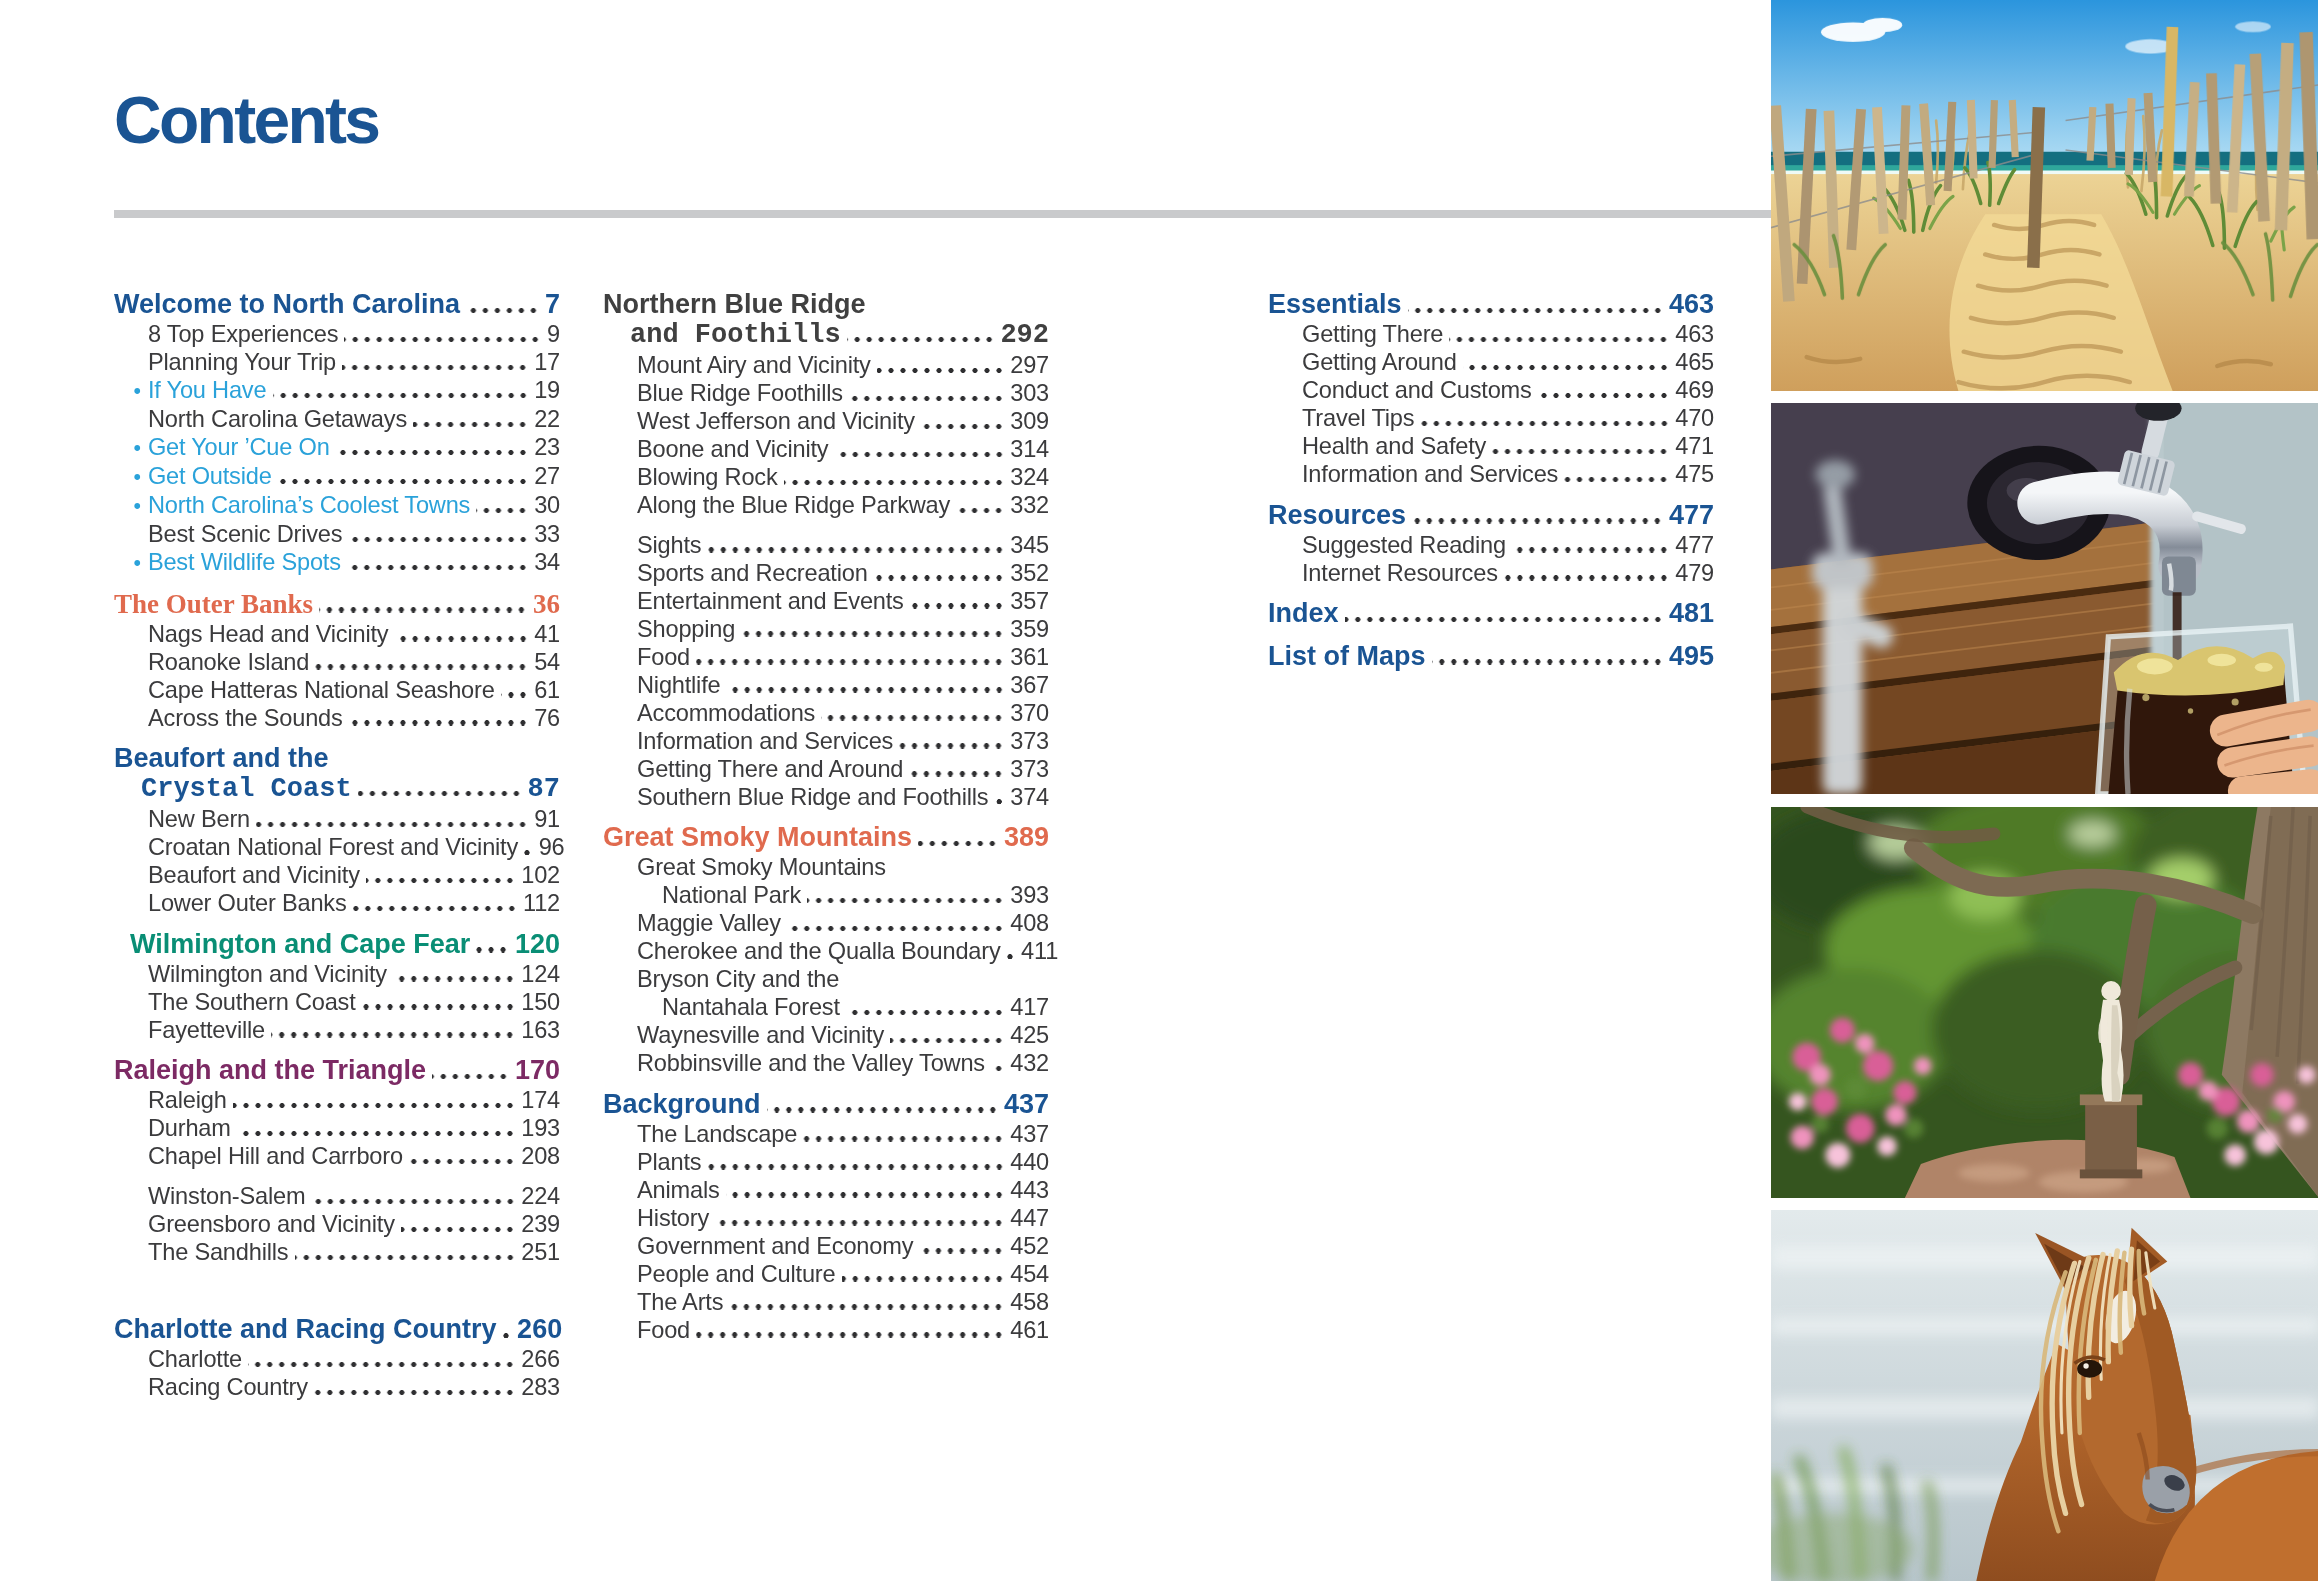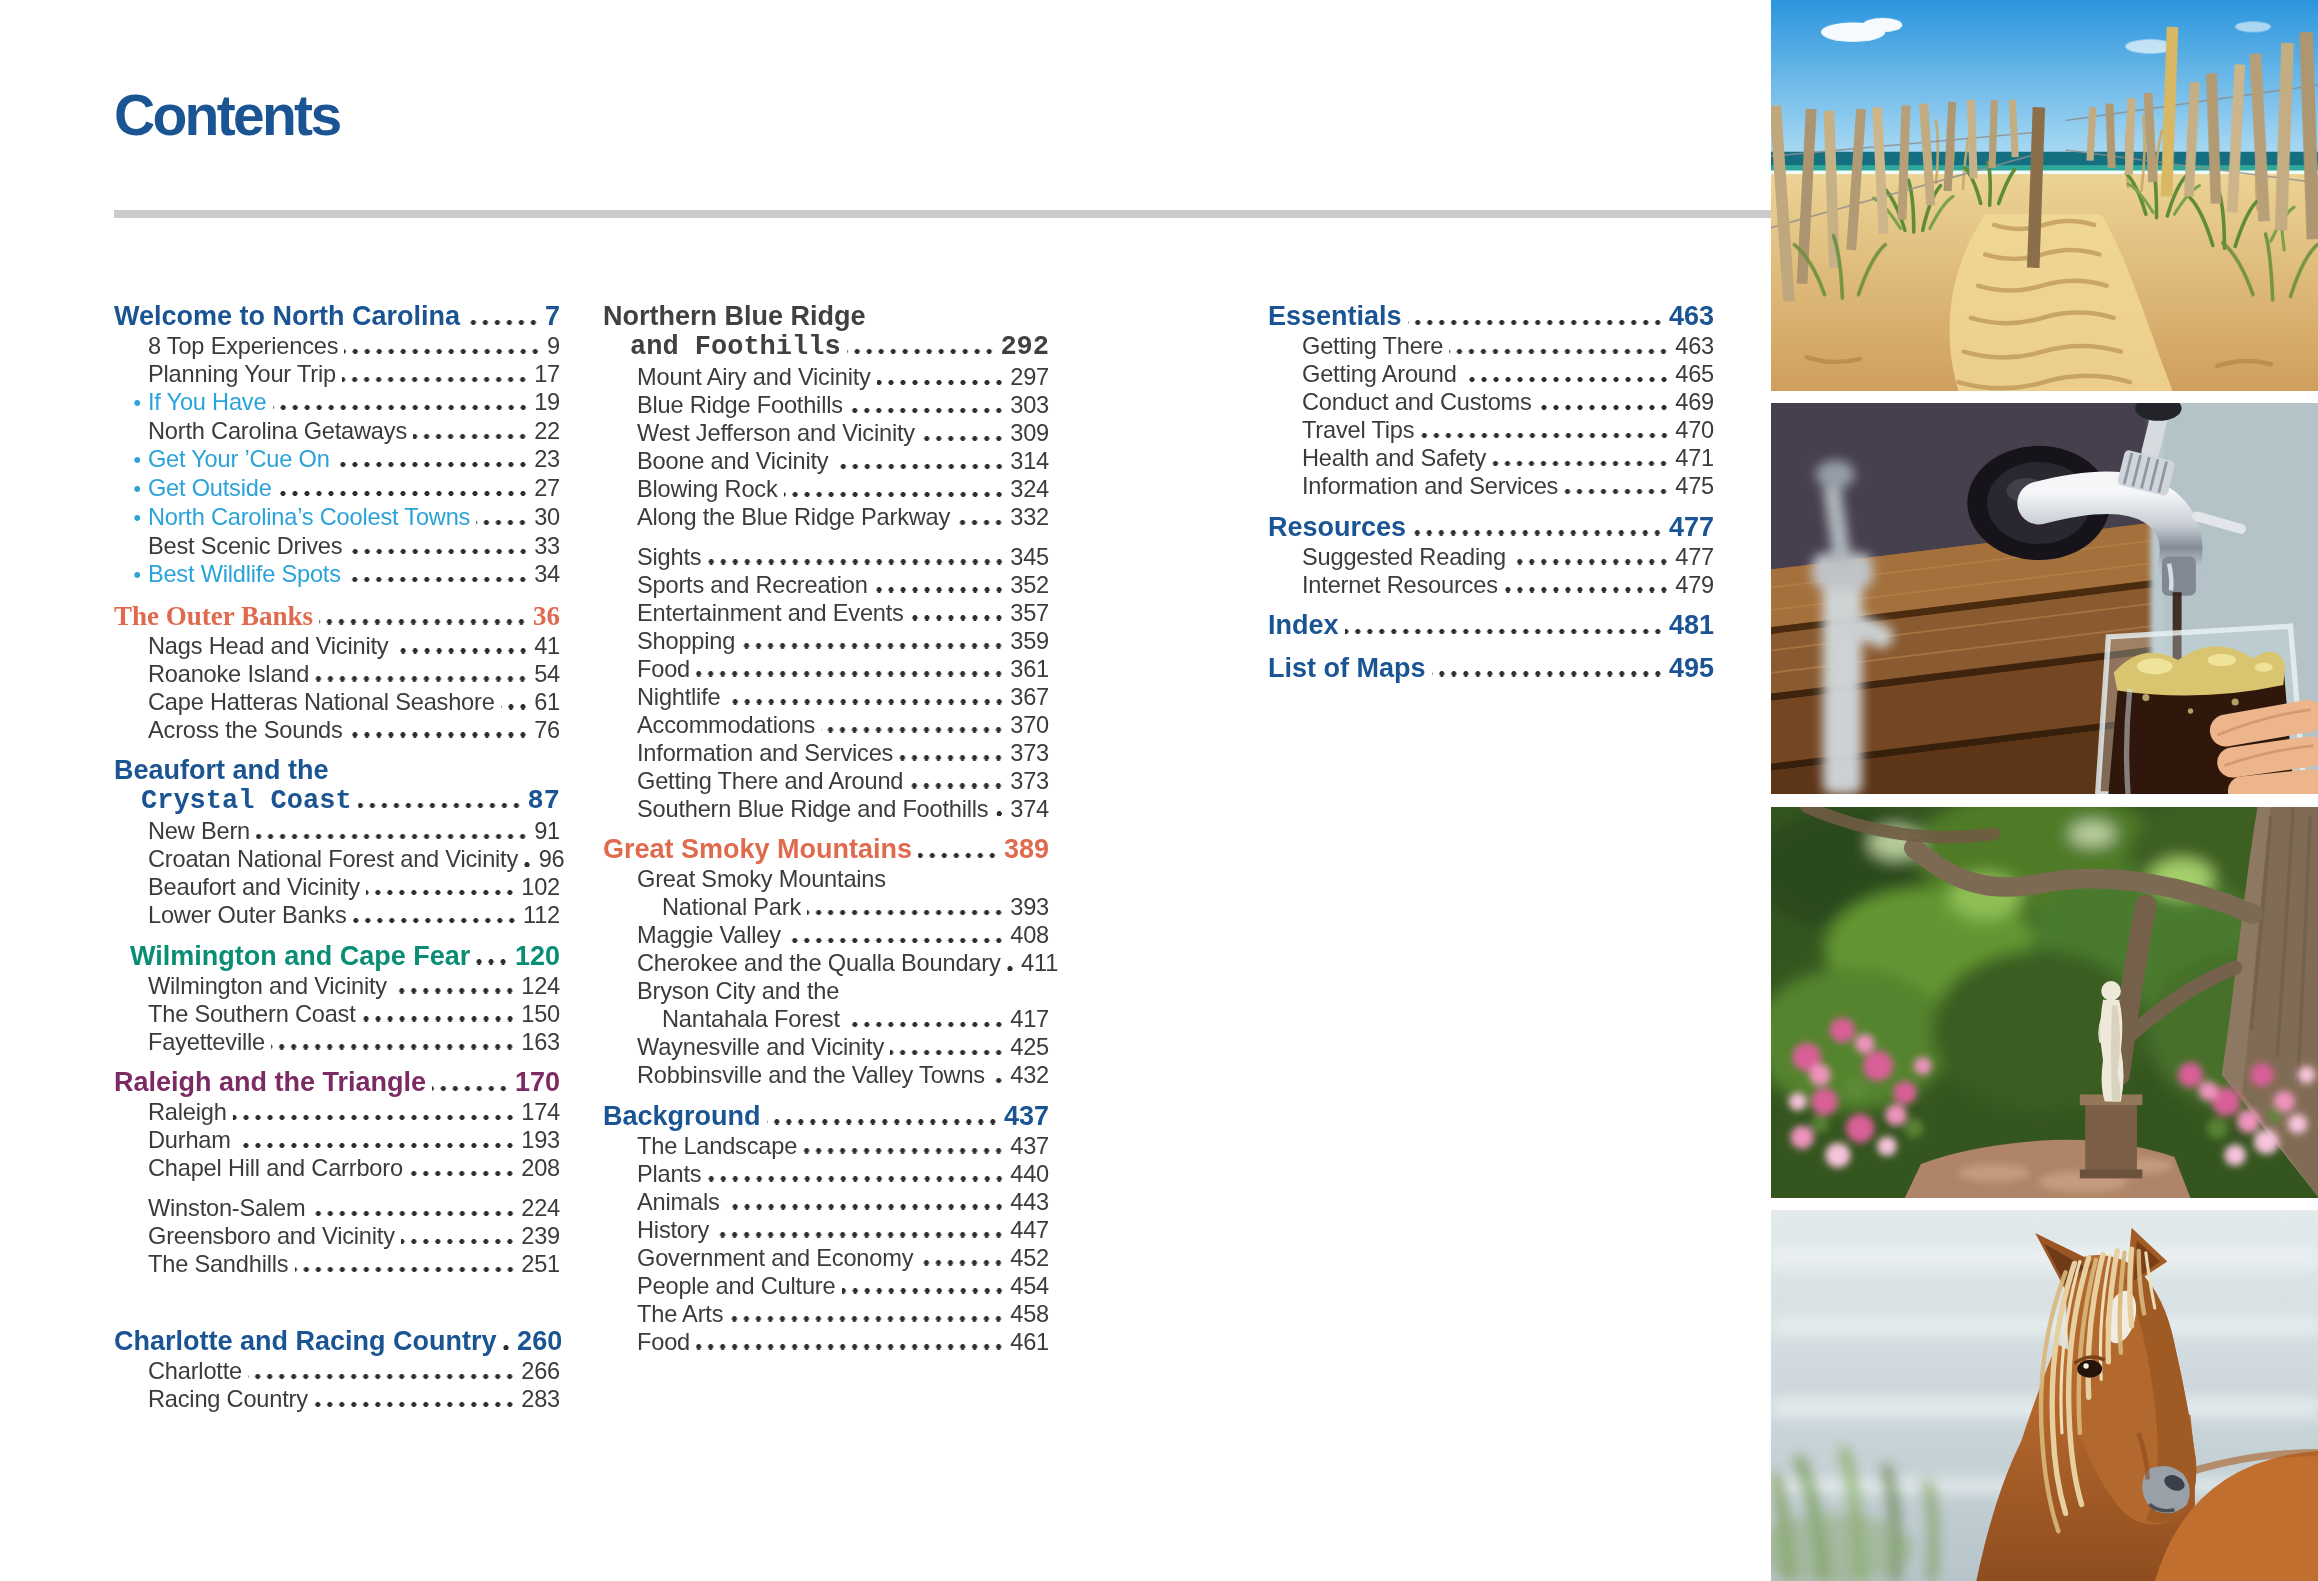--- a/index.html
+++ b/index.html
@@ -1,27 +1,27 @@
 <!DOCTYPE html>
 <html style="--blue: #1a5493; --teal: #098e75; --purple: #7c2a64; --orange: #e06a4e; --lightblue: #2aa2da; --body: #3b3b3d; --rule: #c9cacc;font-size:14.3px"><head>
 <meta charset="utf-8">
 <style>
   html,body{margin:0;padding:0;background:#ffffff;}
   .page{position:relative;width:2319px;height:1581px;background:#fff;overflow:hidden;
         font-family:"Liberation Sans","DejaVu Sans",sans-serif;color:var(--body,#3b3b3d);}
-  .page-title{position:absolute;left:114px;top:86px;margin:0;font-size:57px;line-height:1.05;
+  .page-title{position:absolute;left:114px;top:86px;margin:0;font-size:66px;line-height:1.05;
         font-weight:700;letter-spacing:-2.7px;color:var(--blue,#1a5493);}
   .title-rule{position:absolute;left:114px;top:210px;width:1721px;height:8px;background:var(--rule,#c9cacc);}
   .columns{position:absolute;left:114px;top:289px;width:1605px;height:1248px;}
   .col{position:absolute;top:0;width:446px;}
   .col1{left:0;}
   .col2{left:489px;}
   .col3{left:1154px;}
   .section{margin-top:11.6px;}
-  .section:first-child{margin-top:12px;}
+  .section:first-child{margin-top:0;}
   .sec-header{font-weight:700;font-size:27px;line-height:31px;letter-spacing:0px;}
   .sec-line.indent{padding-left:27px;font-family:Liberation Mono, monospace;}
   .flexline{display:flex;align-items:baseline;}
   .sec-text{white-space:nowrap;}
   .sec-page{white-space:nowrap;font-weight:700;}
   .sec-entries{font-size:23.6px;line-height:28px;letter-spacing:-0.2px;color:var(--body,#3b3b3d);}
   .entry{padding-left:34px;}
   .entry .label{white-space:nowrap;}
   .entry .l2{padding-left:25px;}
   .entry.bulleted{padding-left:19.6px;}

